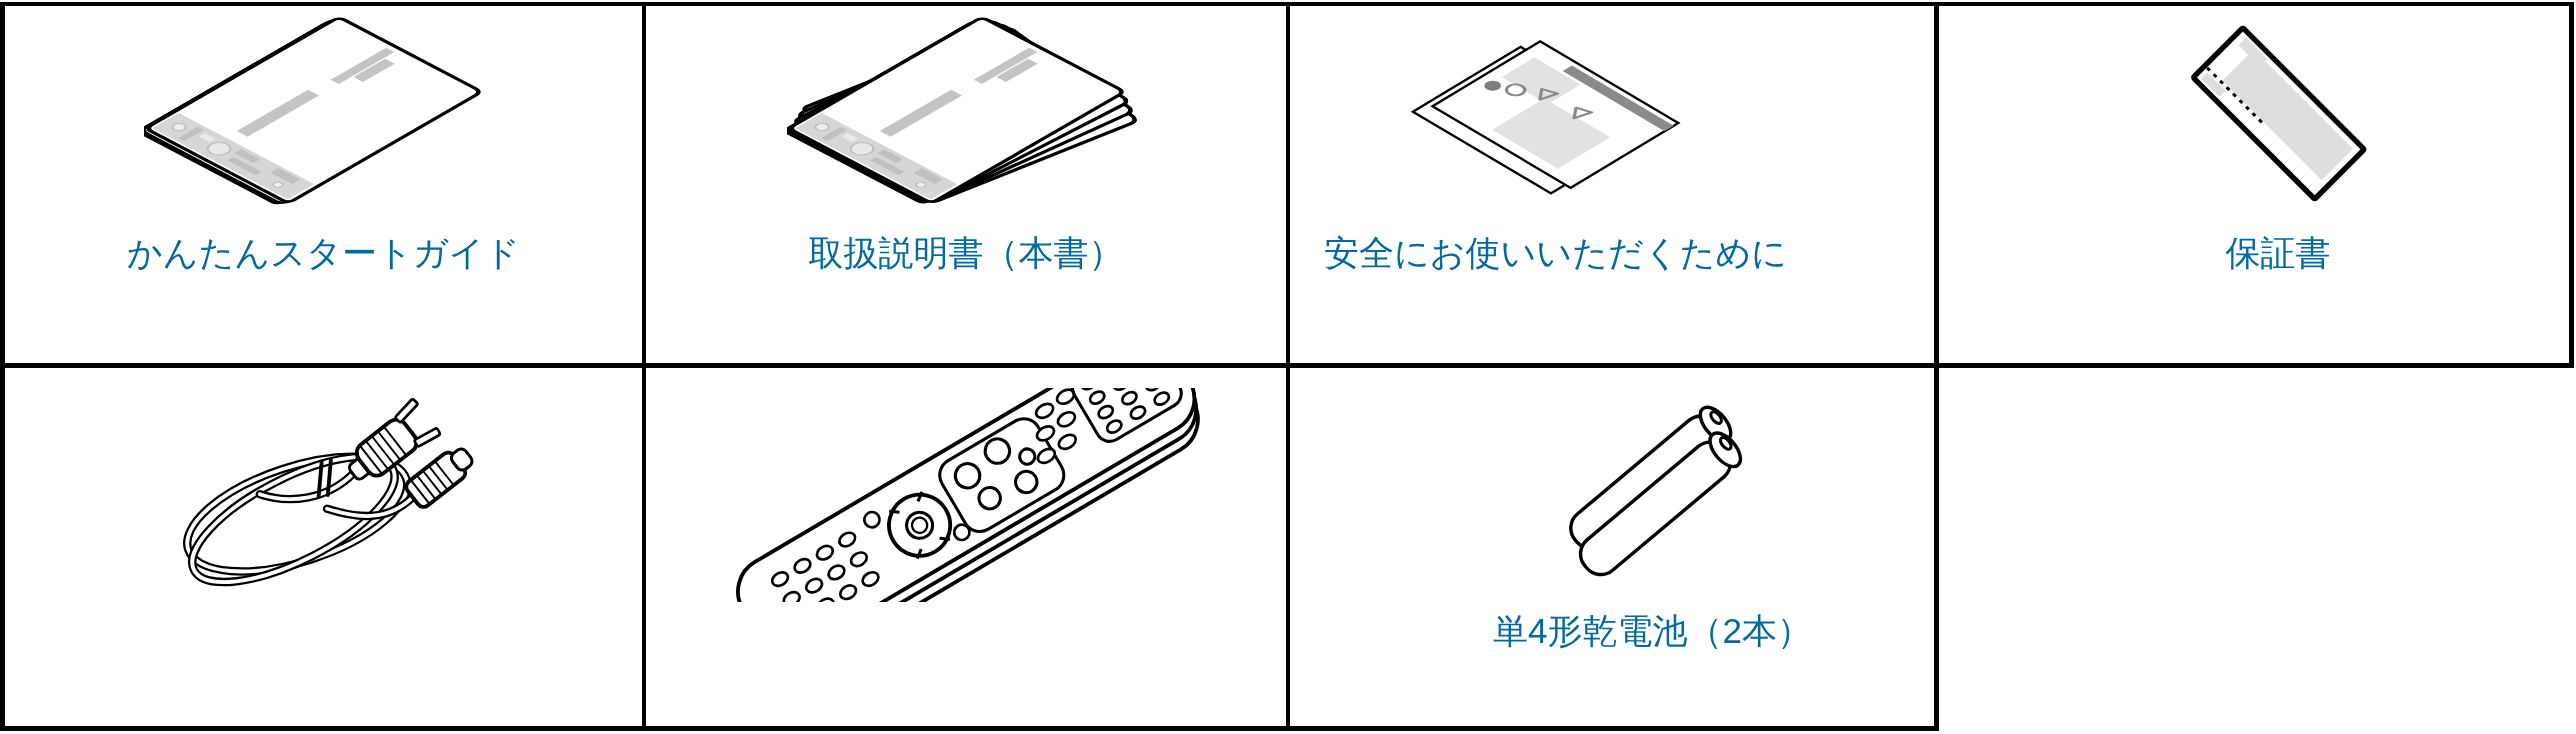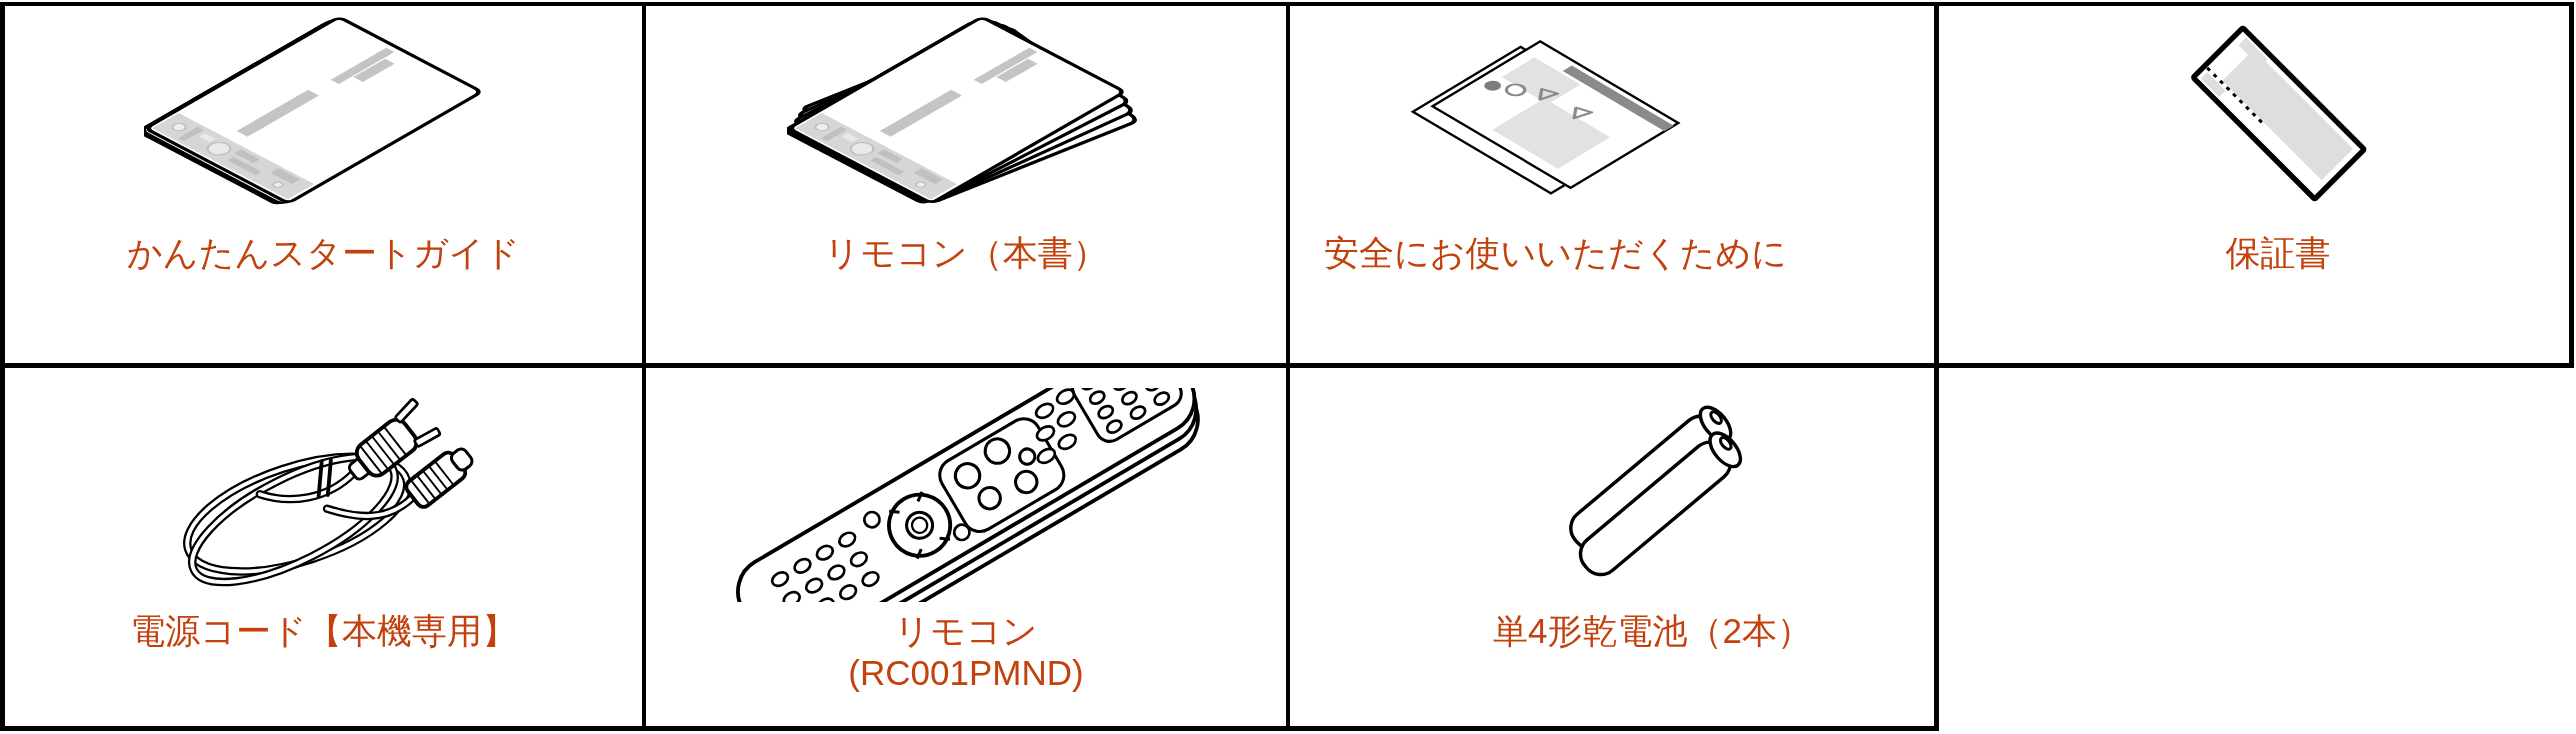--- a/index.html
+++ b/index.html
@@ -16,21 +16,21 @@
     position:absolute;
     display:flex;flex-direction:column;align-items:center;
   }
   .r1{top:6.1px;height:357px;}
   .r2{top:368px;height:359px;}
   .illus{display:flex;align-items:center;justify-content:center;}
   .r1 .illus{height:218px;}
   .r2 .illus{height:214px;padding-top:20px;}
   .label{
     font-size:35px;line-height:1.22;text-align:center;
-    margin-top:7.6px;white-space:pre;color:#c2410c;
+    margin-top:7.6px;white-space:pre;color:#0369a1;
   }
   .label-wrap{margin-top:7.6px;display:flex;flex-direction:column;align-items:center;}
   .label-wrap .label{margin-top:0;}
   svg{display:block;}
 </style>
 </head>
 <body>
 
 <div class="page">
 
@@ -97,21 +97,21 @@
           <rect x="38" y="252" width="9" height="30" fill="#c0c0c0"></rect>
           <rect x="52" y="256" width="16" height="9" fill="#e9e9e9"></rect>
           <circle cx="84" cy="267" r="12" fill="#e9e9e9" stroke="#bdbdbd" stroke-width="2"></circle>
           <rect x="102" y="252" width="28" height="10" fill="#c0c0c0"></rect>
           <rect x="106" y="268" width="42" height="9" fill="#c0c0c0"></rect>
           <rect x="156" y="251" width="32" height="12" fill="#c0c0c0"></rect>
           <circle cx="178" cy="274" r="5" fill="#eeeeee" stroke="#bdbdbd" stroke-width="2"></circle>
         </g>
       </svg>
     </div>
-    <div class="label">リモコン（本書）</div>
+    <div class="label">取扱説明書（本書）</div>
   </div>
 
   <div class="cell r1" style="left:1233px;width:645px">
     <div class="illus">
       <svg width="359" height="210" viewBox="0 0 470 275">
         <g transform="matrix(0.861,0.509,-0.855,0.515,215,41)">
           <rect x="-8" y="22" width="210" height="165" fill="#fff" stroke="#000" stroke-width="3.5"></rect>
           <rect x="0" y="0" width="210" height="165" fill="#fff" stroke="#000" stroke-width="3.5"></rect>
           <rect x="55" y="7" width="155" height="14" fill="#8a8a8a"></rect>
           <rect x="16" y="25" width="70" height="50" fill="#e2e2e2"></rect>
@@ -175,21 +175,20 @@
           <line x1="14" y1="-23" x2="14" y2="23" stroke="#000" stroke-width="2.5"></line>
           <g transform="rotate(-9)">
               <rect x="36" y="-19" width="34" height="10" rx="3" fill="#fff" stroke="#000" stroke-width="3.5"></rect>
             </g>
           <g transform="rotate(9)">
               <rect x="36" y="9" width="34" height="10" rx="3" fill="#fff" stroke="#000" stroke-width="3.5"></rect>
             </g>
         </g>
       </svg>
     </div>
-    <div class="label">電源コード【本機専用】</div>
   </div>
 
   <div class="cell r2" style="left:646px;width:640px">
     <div class="illus">
       <svg width="535" height="214" viewBox="0 0 700 280">
         <g transform="translate(350,140) rotate(-30.5) translate(-328,-65)">
           <rect x="-10" y="26" width="655" height="130" rx="45" fill="#fff" stroke="#000" stroke-width="5"></rect>
           <rect x="-5" y="13" width="655" height="130" rx="45" fill="#fff" stroke="#000" stroke-width="5"></rect>
           <rect x="0" y="0" width="655" height="130" rx="45" fill="#fff" stroke="#000" stroke-width="5"></rect>
           <g fill="#fff" stroke="#000" stroke-width="3.5">
@@ -248,24 +247,20 @@
             <ellipse cx="540" cy="86" rx="10" ry="7"></ellipse>
               <ellipse cx="576" cy="86" rx="10" ry="7"></ellipse>
               <ellipse cx="612" cy="86" rx="10" ry="7"></ellipse>
             <circle cx="640" cy="16" r="9"></circle>
               <circle cx="646" cy="42" r="8"></circle>
               <circle cx="650" cy="66" r="8"></circle>
           </g>
         </g>
       </svg>
     </div>
-    <div class="label-wrap">
-      <div class="label">リモコン</div>
-      <div class="label">(RC001PMND)</div>
-    </div>
   </div>
 
   <div class="cell r2" style="left:1330px;width:645px">
     <div class="illus">
       <svg width="260" height="184" viewBox="0 0 340 240">
         <g transform="translate(170,118) rotate(-40)">
           <g transform="translate(8,-17)">
             <rect x="-125" y="-26" width="238" height="52" rx="24" fill="#fff" stroke="#000" stroke-width="4.5"></rect>
             <ellipse cx="113" cy="0" rx="14" ry="26" fill="#fff" stroke="#000" stroke-width="4.5"></ellipse>
             <ellipse cx="119" cy="-6" rx="5" ry="9" fill="#fff" stroke="#000" stroke-width="4"></ellipse>

